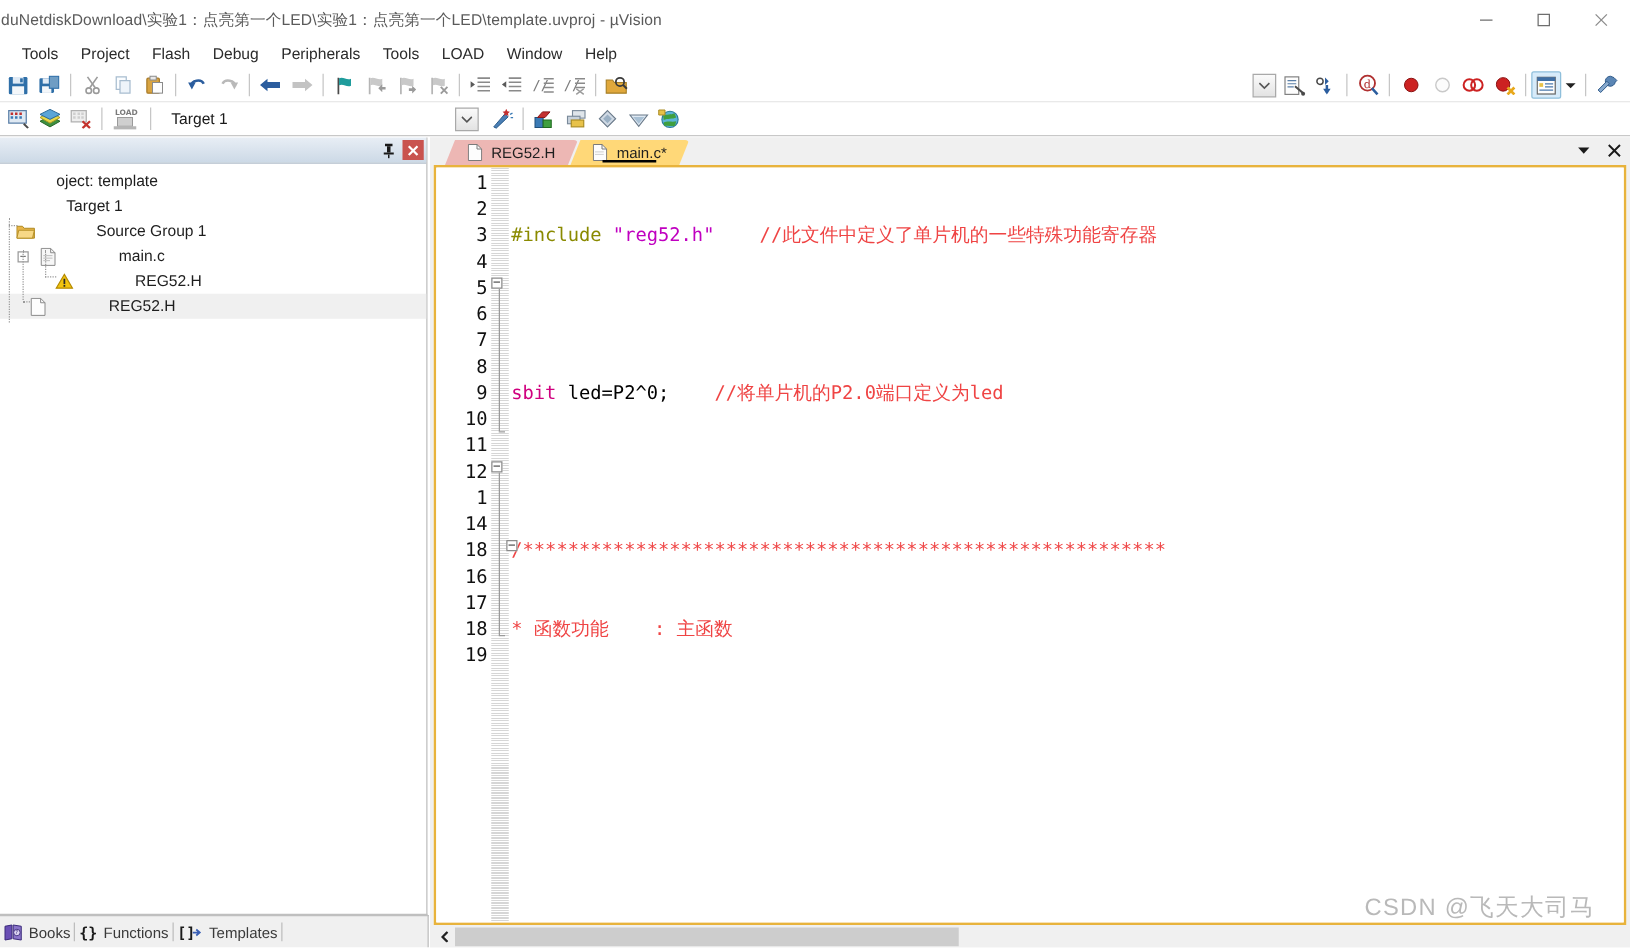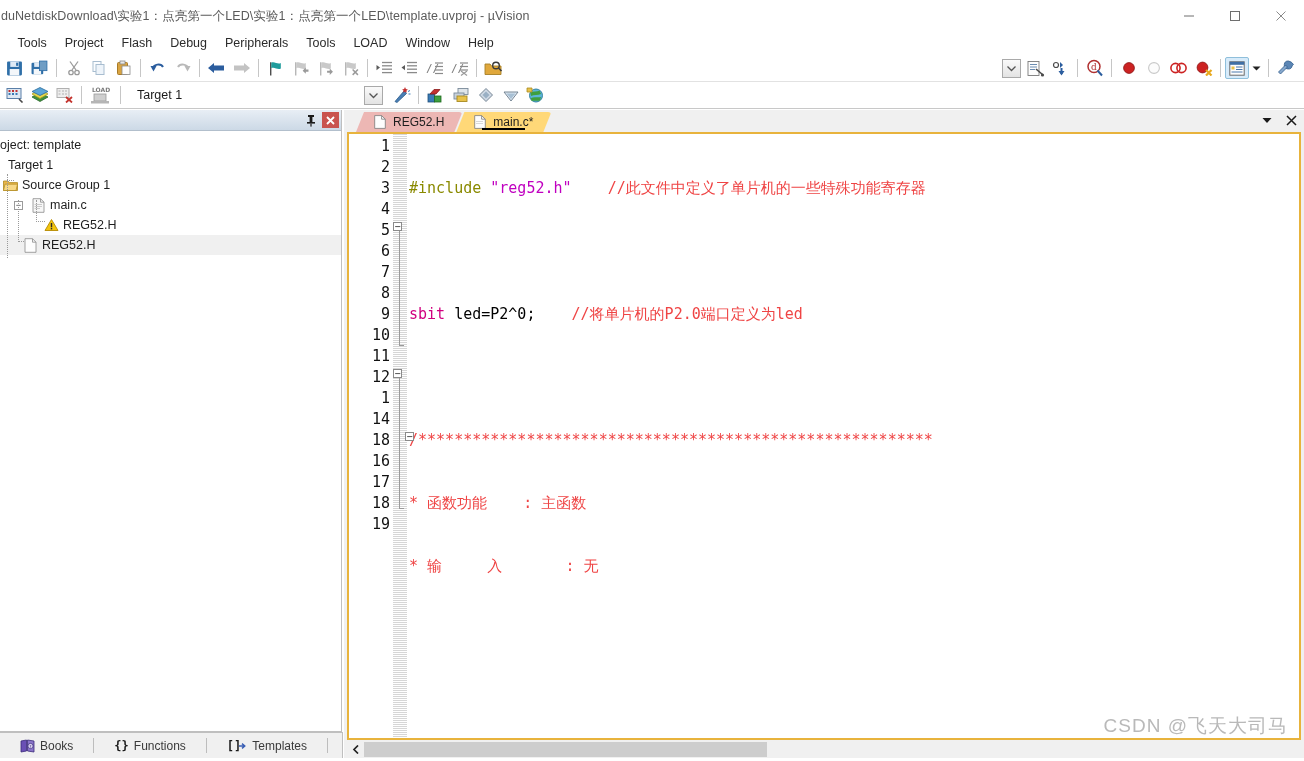--- a/index.html
+++ b/index.html
@@ -147,21 +147,21 @@
     font-size: 12.5px;
     color: #1e1e1e;
   }
   .tree-row {
     height: 20px;
     display: flex; align-items: center;
     white-space: nowrap;
     position: relative;
   }
   .tree-row.selected { background: #f0f0f0; }
-  .tree-label { line-height: 20px; }
+  .tree-label { line-height: 20px; margin-left: 45px; }
   .tree-ico { width: 16px; height: 16px; margin-right: 4px; flex:0 0 auto; display:flex;align-items:center;justify-content:center;}
   .expander {
     width: 9px; height: 9px;
     border: 1px solid #9a9a9a;
     background: #ffffff;
     display:flex;align-items:center;justify-content:center;
     font-size: 9px; line-height: 7px; color:#333;
     flex:0 0 auto;
   }
 
@@ -183,21 +183,21 @@
     width: 343px; height: 26px;
     background: #f0f0f0;
     border-top: 1px solid #bfbfbf;
     border-right: 1px solid #bfbfbf;
     display: flex; align-items: center;
     font-size: 12px;
     color: #3a3a3a;
   }
   .btab {
     display:flex; align-items:center;
-    padding: 0 20px; height: 16px;
+    padding: 0 3px; height: 16px;
     white-space: nowrap;
   }
   .btab-sep { width:1px; height:15px; background:#bdbdbd; }
 
   
   .editor-wrap {
     position: absolute; left: 344px; top: 110px;
     width: 960px; height: 651px;
     background: #f0f0f0;
   }
@@ -336,21 +336,21 @@
     flex:0 0 auto;
   }
   .hs-thumb {
     height: 15px;
     background: #cdcdcd;
     flex: 0 0 auto;
   }
 
   
   .watermark {
-    position:absolute; right: 16px; bottom: 22px;
+    position:absolute; right: 28px; bottom: 22px;
     font-size: 19px;
     color: #b9b9b9;
     font-family: "Liberation Sans", sans-serif;
     letter-spacing: 1px;
     white-space: nowrap;
   }
 
   .bottom-strip {
     position:absolute; left:0; bottom:0;
     width: 1304px; height: 3px;
@@ -786,21 +786,21 @@
     <div class="tree">
 
       <div class="tree-row" style="padding-left:0px;">
         <span class="tree-label">oject: template</span>
       </div>
 
       <div class="tree-row" style="padding-left:8px;">
         <span class="tree-label">Target 1</span>
       </div>
 
-      <div class="tree-row" style="padding-left:2px;">
+      <div class="tree-row" style="padding-left:12px;">
         <span class="tree-ico">
           <svg width="15" height="13" viewBox="0 0 15 13">
             <path d="M0.5 2 L5 2 L6.3 3.6 L14.5 3.6 L14.5 11.5 L0.5 11.5 Z" fill="#e8b54a" stroke="#b08a20" stroke-width="0.8"></path>
             <path d="M2 5.2 L14.5 5.2 L13 11.5 L0.5 11.5 Z" fill="#f7d886" stroke="#b08a20" stroke-width="0.7"></path>
           </svg>
         </span>
         <span class="tree-label">Source Group 1</span>
       </div>
 
       <div class="tree-row" style="padding-left:14px;">
@@ -959,21 +959,20 @@
           <div class="fold-box" style="top:298px; left:12px;">−</div>
         </div>
 
         <div class="codetext">
           <div class="cl"><span class="k-pre">#include </span><span class="k-str">"reg52.h"</span><span>    </span><span class="k-cmt">//此文件中定义了单片机的一些特殊功能寄存器</span></div>
           <div class="cl"> </div>
           <div class="cl"><span class="k-type">sbit</span><span> led=P2^0;    </span><span class="k-cmt">//将单片机的P2.0端口定义为led</span></div>
           <div class="cl"> </div>
           <div class="cl"><span class="k-cmt">/*********************************************************</span></div>
           <div class="cl"><span class="k-cmt">* 函数功能    : 主函数</span></div>
-          <div class="cl"><span class="k-cmt">* 输     入       : 无</span></div>
           
           
           
           
           
           
           
           
           
           

